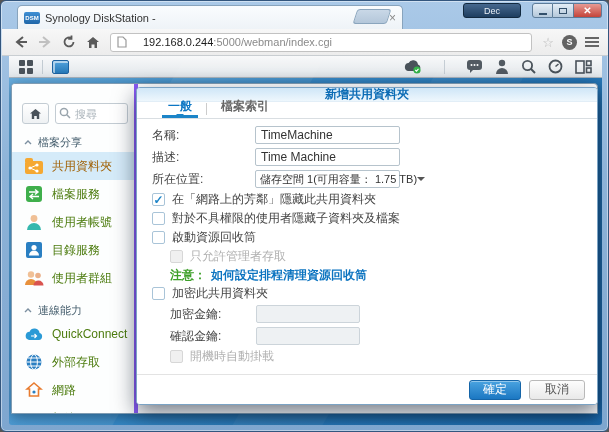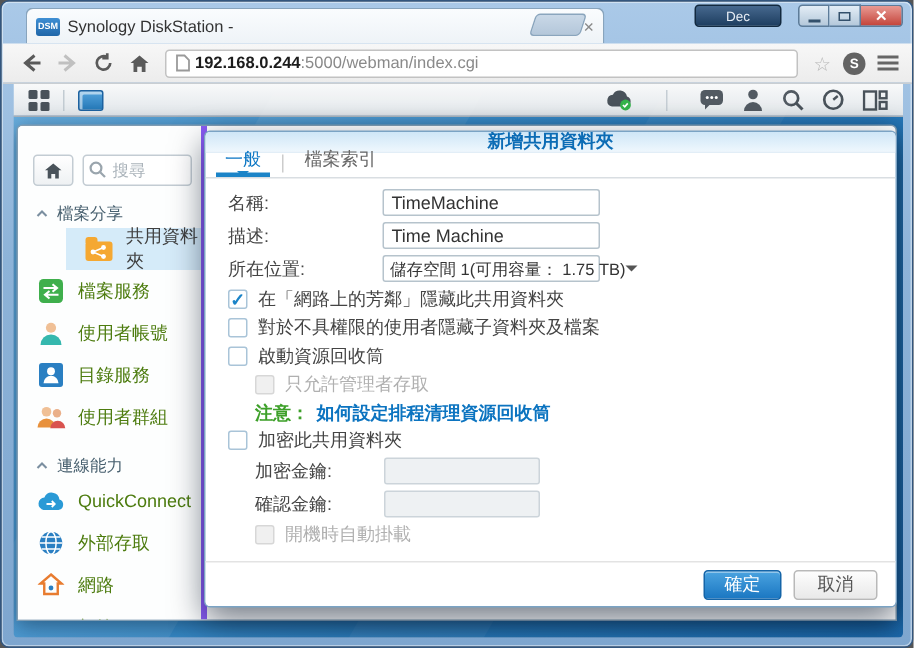--- a/index.html
+++ b/index.html
@@ -42,21 +42,21 @@
 
   
   .toolbar { position:absolute; left:1px; top:28px; width:607px; height:27px;
              background:linear-gradient(#f7f7f7,#ececec); border-bottom:1px solid #c9ced2;
              display:flex; align-items:center; padding:0 8px; }
   .navbtn { width:22px; height:20px; display:flex; align-items:center;
             justify-content:center; margin-right:2px; }
   .addrbar { flex:1; height:19px; background:#fff; border:1px solid #c2c2c2;
              border-radius:3px; display:flex; align-items:center; padding:0 6px;
              margin:0 6px 0 4px; }
-  .addr-host { font-size:11px; color:#1c1c1c; font-weight:bold; margin-left:3px; }
+  .addr-host { font-size:11px; color:#1c1c1c; font-weight:normal; margin-left:16px; }
   .addr-path { font-size:11px; color:#8a8a8a; }
   .star { font-size:13px; color:#b8b8b8; margin:0 4px; }
   .sbadge { width:15px; height:15px; border-radius:50%; background:#636363; color:#fff;
             font-size:9px; font-weight:bold; display:flex; align-items:center;
             justify-content:center; margin:0 4px; }
   .hamburger { width:14px; margin:0 2px 0 4px; }
   .hamburger div { height:2px; background:#666; margin:2px 0; }
 
   
   .viewport { position:absolute; left:8px; top:55px; width:593px; height:369px;
@@ -95,35 +95,35 @@
                      font-size:11px; padding:0 4px 0 19px; color:#444;
                      font-family:"Liberation Sans",sans-serif; }
   .searchbox input::placeholder { color:#aab3ba; }
   .searchbox svg { position:absolute; left:4px; top:4px; }
   .sb-section { display:flex; align-items:center; gap:6px; padding:0 0 0 12px;
                 height:20px; margin-top:8px; font-size:11px; color:#48606f; }
   .sb-item { display:flex; align-items:center; gap:8px; height:28px; padding-left:12px;
              font-size:12px; color:#4d7c0f; cursor:default; }
   .sb-item .ico { width:20px; height:20px; display:flex; align-items:center;
                   justify-content:center; flex:0 0 20px; }
-  .sb-item.sel { background:#d5ebf9; color:#404040;margin-left:32px; }
+  .sb-item.sel { background:#d5ebf9; color:#a16207; }
   .folder { position:relative; width:18px; height:13px; background:#f5a832;
             border-radius:2px; margin-top:3px; }
   .folder:before { content:""; position:absolute; left:0; top:-3px; width:8px; height:4px;
                    background:#f5a832; border-radius:2px 2px 0 0; }
 
   
   .dialog { position:absolute; left:127px; top:9px; width:462px; height:318px;
             background:#fff; border:1px solid #7ba3c4; border-radius:4px;
             box-shadow:0 8px 22px rgba(0,15,35,.55); overflow:hidden; }
   .dlg-header { height:14px; background:linear-gradient(#cfe6f7,#eef7fd);
                 border-bottom:1px solid #e2eef7; display:flex; align-items:center;
                 justify-content:center; font-size:12px; font-weight:bold; color:#0c6cb5; }
-  .dlg-tabs { height:17px; display:flex; align-items:flex-end; padding-left:7px;
-              border-bottom:1px solid #d9dee2; position:relative; }
+  .dlg-tabs { height:17px; display:flex; align-items:flex-end; padding-left:25px;
+              border-bottom:1px solid #d9dee2; position:relative;font-weight:bold; }
   .dlg-tab { font-size:12px; padding:0 6px 3px; position:relative; color:#666; }
   .dlg-tab.sel { color:#0b76c4; border-bottom:3px solid #1b84c8; padding-bottom:0; }
   .dlg-tab.sel:after { content:""; position:absolute; left:50%; bottom:-7px; margin-left:-4px;
                        border:4px solid transparent; border-top-color:#1b84c8; }
   .tab-div { width:1px; height:12px; background:#ccc; margin:0 8px 3px; }
   .dlg-body { padding:5px 16px 0 15px; font-size:12px; color:#444; }
   .f-row { display:flex; align-items:center; height:22px; }
   .f-row label { width:103px; flex:0 0 103px; }
   .txt { width:145px; height:18px; border:1px solid #b6c3cc; border-radius:2px;
          font-size:12px; color:#333; padding:0 5px; font-family:"Liberation Sans",sans-serif; }

